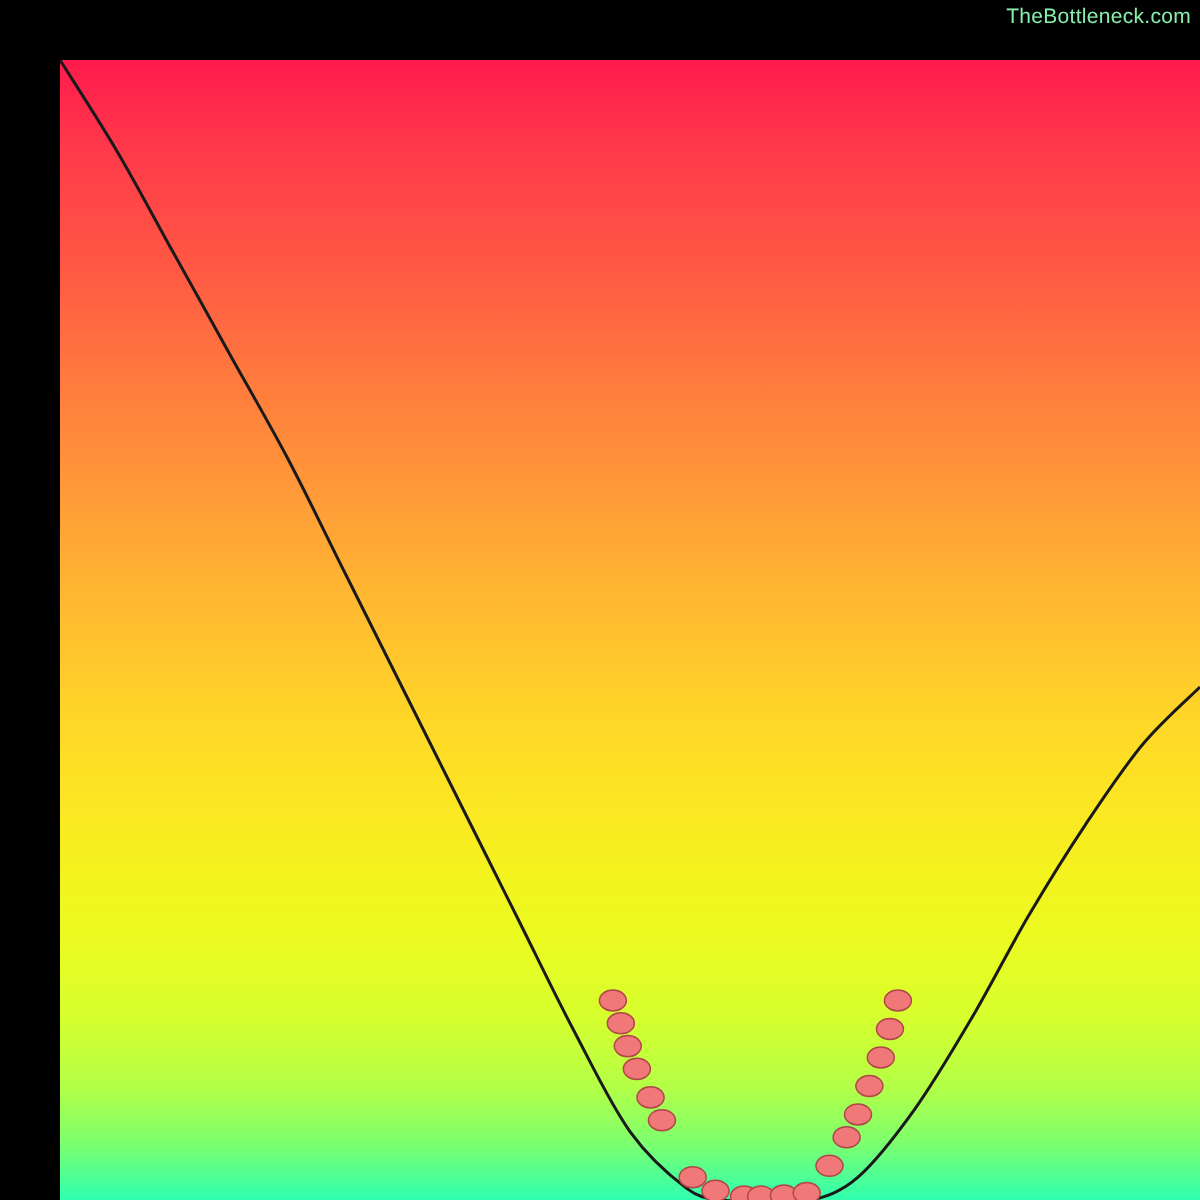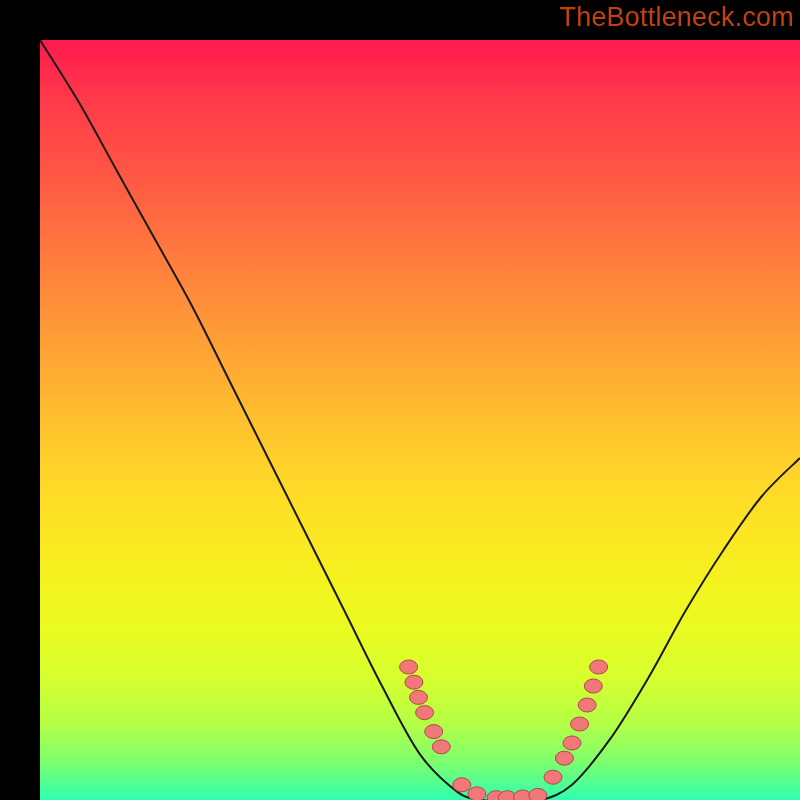--- a/index.html
+++ b/index.html
@@ -43,22 +43,22 @@
       #e9fb22 78%,
       #d6ff2e 84%,
       #b4ff46 90%,
       #7dff6e 95%,
       #2fffb0 100%);
   }
   .watermark {
     position: absolute;
     top: 2px;
     right: 6px;
-    color: #c2410c;
-    font-size: 27px;
+    color: #86efac;
+    font-size: 14px;
     font-weight: 400;
     letter-spacing: 0.2px;
     z-index: 5;
     user-select: none;
   }
   svg.curve {
     position: absolute;
     left: 0; top: 0;
     width: 760px;
     height: 760px;

